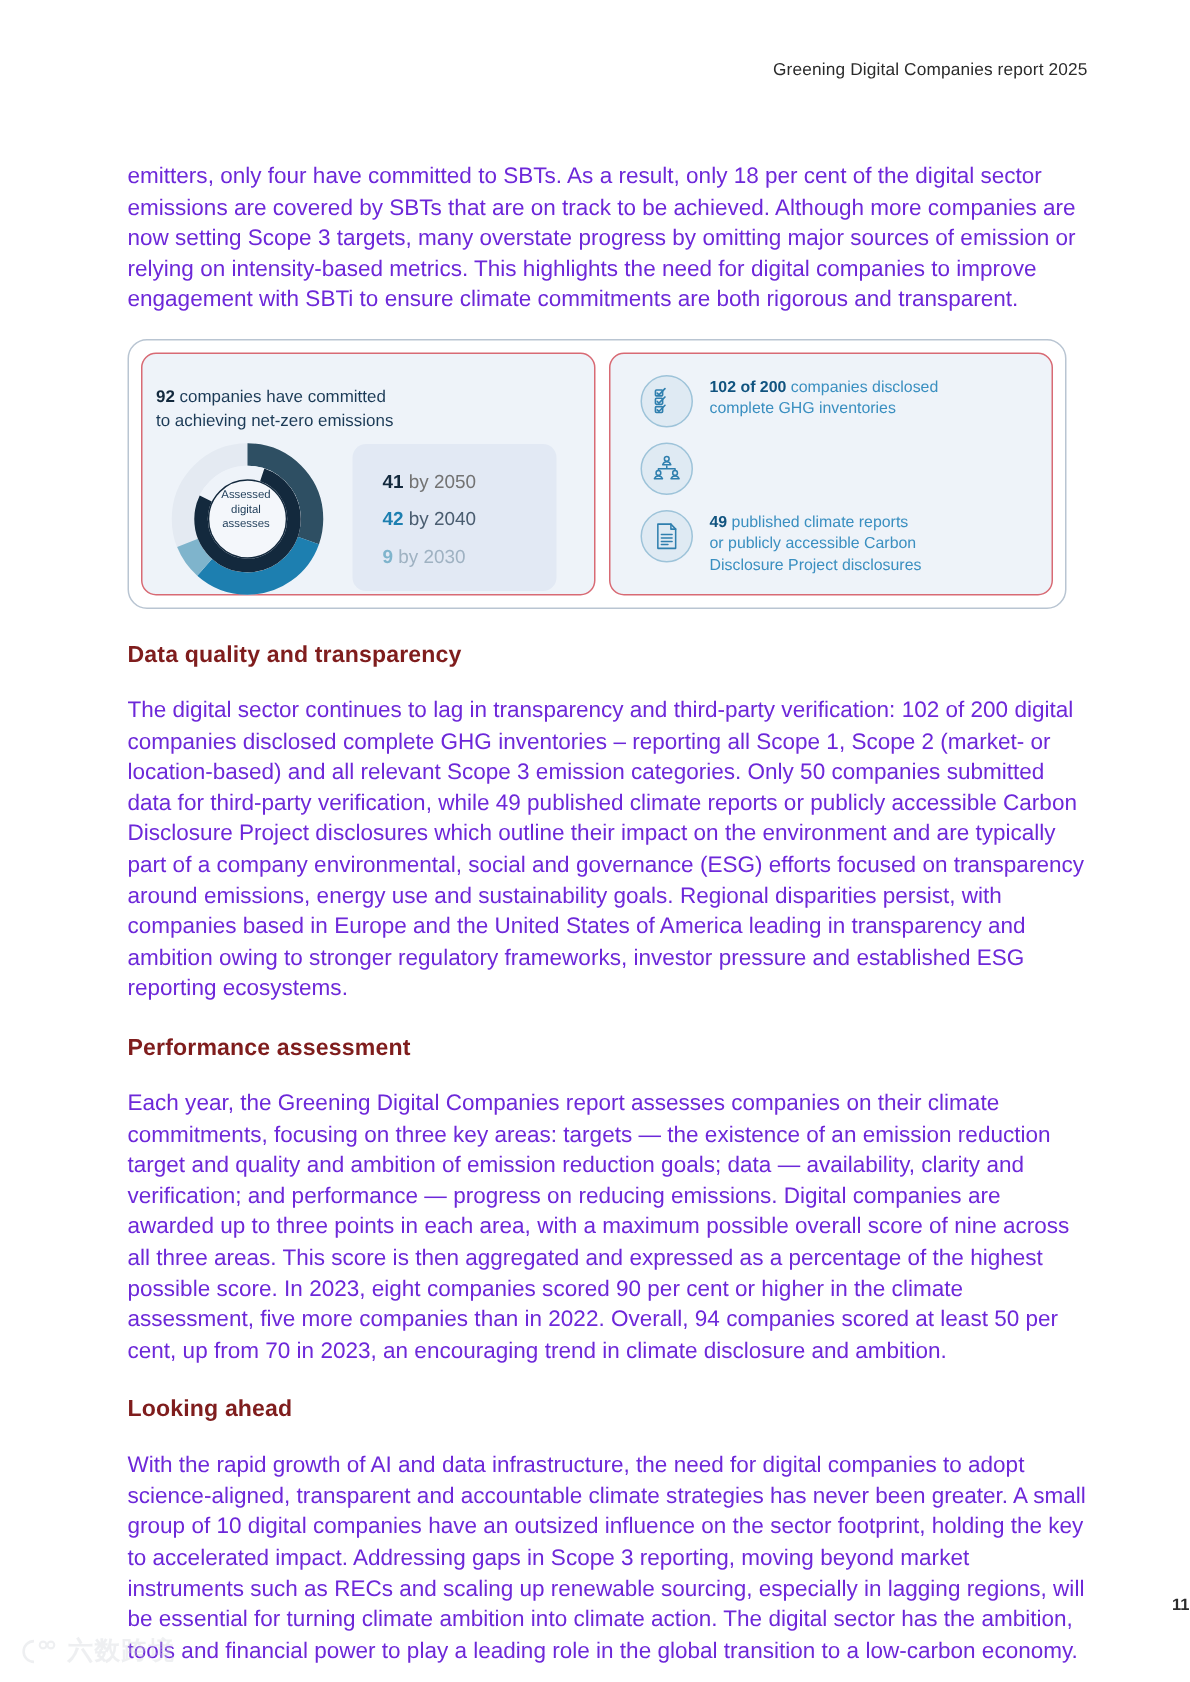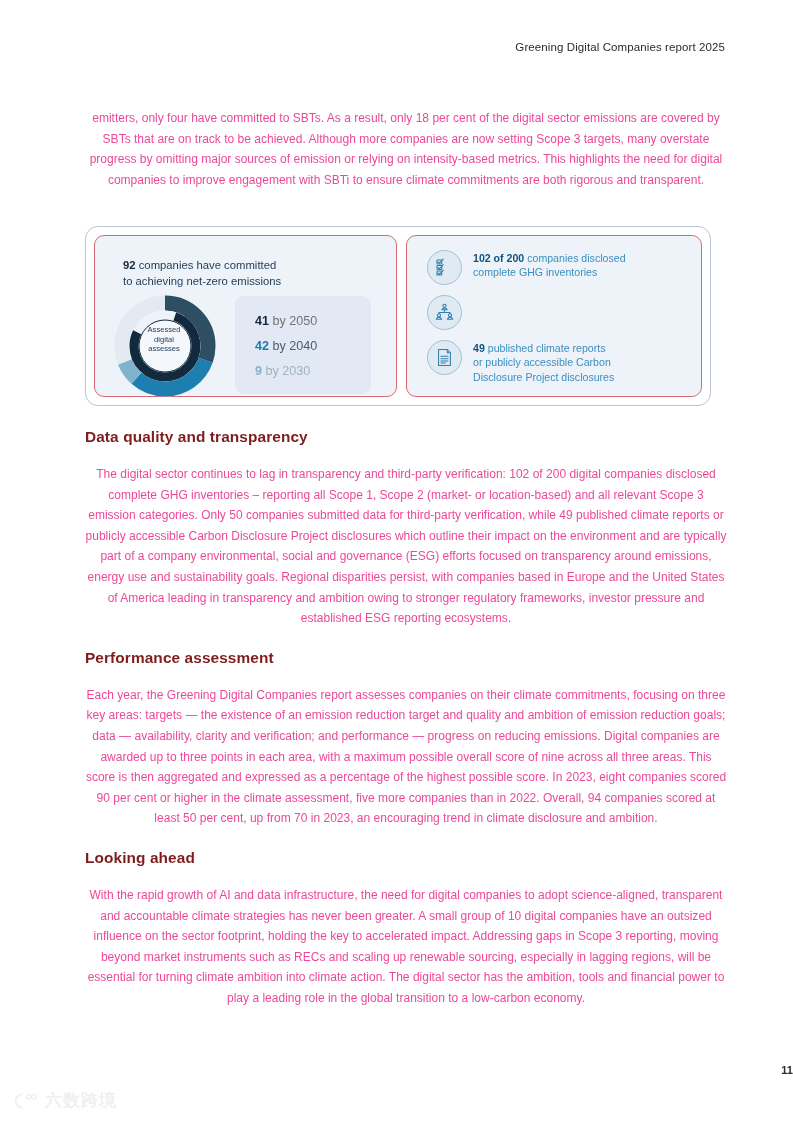--- a/index.html
+++ b/index.html
@@ -36,24 +36,24 @@
 
   
   .content {
     position: absolute;
     left: 85px;
     top: 108px;
     width: 642px;
   }
   p.body {
     margin: 0 0 0 0;
-    font-size: 12px;
+    font-size: 15px;
     line-height: 20.6px;
-    color: #ec4899;
-    text-align: center;
+    color: #6d28d9;
+    text-align: left;
     letter-spacing: 0.01px;
   }
   h2.section {
     font-size: 15.4px;
     font-weight: bold;
     color: #7f1d1d;
     margin: 0;
     letter-spacing: 0.1px;
   }
   .sp-before-head { height: 20px; }
@@ -80,21 +80,21 @@
     border-radius: 10px;
     background: #eef3f9;
     box-sizing: border-box;
     position: relative;
   }
   .panel-left  { width: 303px; }
   .panel-right { flex: 1; }
 
   .panel-left .headline {
     position: absolute;
-    left: 28px;
+    left: 9px;
     top: 22px;
     font-size: 11.3px;
     line-height: 15.5px;
     color: #1b3a56;
     width: 240px;
   }
   .headline b { font-weight: bold; color: #13293d; }
 
   .donut-area {
     position: absolute;

